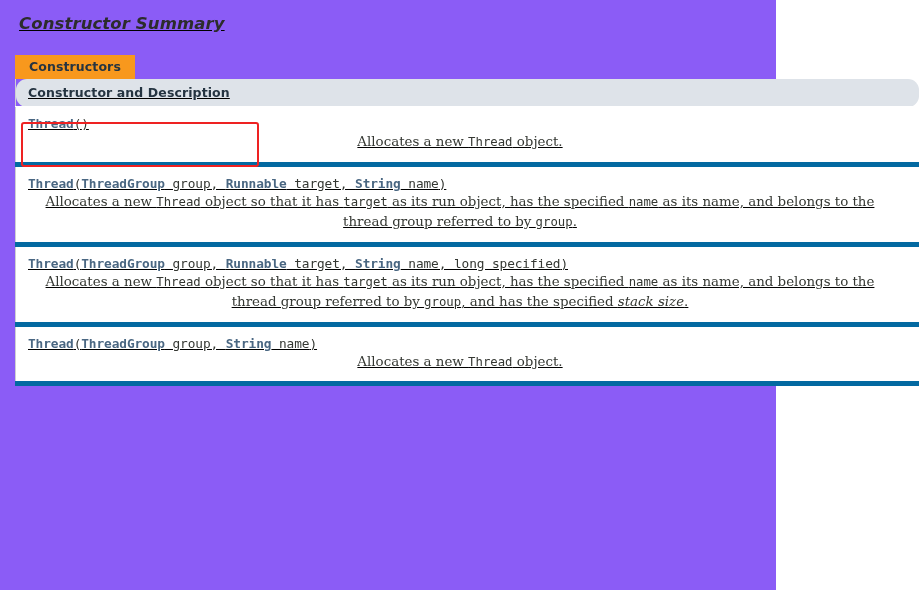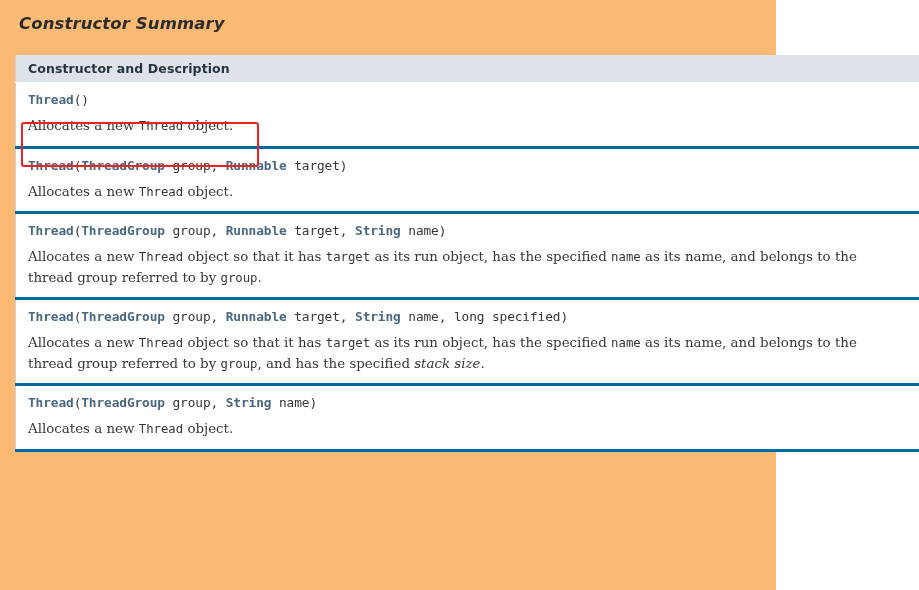--- a/index.html
+++ b/index.html
@@ -11,22 +11,23 @@
     height: 590px;
     background: #ffffff;
     font-family: "DejaVu Sans", sans-serif;
     overflow: hidden;
   }
 
   .page {
     position: relative;
     width: 776px;
     height: 590px;
-    background: #fdba74;
+    background: #8b5cf6;
     box-sizing: border-box;
+    text-decoration: underline;
   }
 
   
   .section-title {
     font-family: "DejaVu Sans", sans-serif;
     font-size: 16.5px;
     font-style: italic;
     font-weight: bold;
     color: #2c2c2c;
     padding: 14px 0 0 19px;
@@ -67,26 +68,27 @@
   table.summary th.col-head {
     background: #dee3e9;
     color: #253441;
     text-align: left;
     font-family: "DejaVu Sans", sans-serif;
     font-size: 12.5px;
     font-weight: bold;
     padding: 6px 3px 6px 12px;
     letter-spacing: 0.1px;
     border-bottom: 1px solid #ffffff;
+    border-radius: 11px;
   }
 
   table.summary td.cell {
     padding: 8px 27px 9px 12px;
     vertical-align: top;
-    border-bottom: 3px solid #0369a1;
+    border-bottom: 5px solid #0369a1;
   }
   tr.alt td.cell { background: #eeeeee; }
   tr.row td.cell { background: #ffffff; }
 
   
   .sig {
     font-family: "DejaVu Sans Mono", monospace;
     font-size: 12.8px;
     line-height: 17px;
     color: #353833;
@@ -98,21 +100,22 @@
     font-weight: bold;
   }
   .sig .pname { color: #353833; }
 
   
   .desc {
     font-family: "DejaVu Serif", serif;
     font-size: 13.4px;
     line-height: 19.5px;
     color: #353833;
-    margin-top: 8px;
+    margin-top: 0;
+    text-align: center;
   }
   .desc .code {
     font-family: "DejaVu Sans Mono", monospace;
     font-size: 12.3px;
     color: #353833;
   }
   .desc .ital {
     font-style: italic;
   }
 
@@ -132,37 +135,34 @@
 </style>
 </head>
 <body>
 
 <div class="page">
 
   <div class="section-title">Constructor Summary</div>
 
   <div class="summary-wrap">
 
+    <div class="tab-row">
+      <span class="caption-tab">Constructors</span>
+    </div>
 
     <table class="summary">
       <thead>
         <tr>
           <th class="col-head">Constructor and Description</th>
         </tr>
       </thead>
       <tbody id="summary-body">
           <tr class="row">
             <td class="cell">
               <div class="sig"><span class="lnk">Thread</span><span class="pname">(</span><span class="pname">)</span></div>
-              <div class="desc"><span>Allocates a new </span><span class="code">Thread</span><span> object.</span></div>
-            </td>
-          </tr>
-          <tr class="row">
-            <td class="cell">
-              <div class="sig"><span class="lnk">Thread</span><span class="pname">(</span><span class="lnk">ThreadGroup</span><span class="pname"> group, </span><span class="lnk">Runnable</span><span class="pname"> target</span><span class="pname">)</span></div>
               <div class="desc"><span>Allocates a new </span><span class="code">Thread</span><span> object.</span></div>
             </td>
           </tr>
           <tr class="row alt">
             <td class="cell">
               <div class="sig"><span class="lnk">Thread</span><span class="pname">(</span><span class="lnk">ThreadGroup</span><span class="pname"> group, </span><span class="lnk">Runnable</span><span class="pname"> target, </span><span class="lnk">String</span><span class="pname"> name</span><span class="pname">)</span></div>
               <div class="desc"><span>Allocates a new </span><span class="code">Thread</span><span> object so that it has </span><span class="code">target</span><span> as its run object, has the specified </span><span class="code">name</span><span> as its name, and belongs to the thread group referred to by </span><span class="code">group</span><span>.</span></div>
             </td>
           </tr>
           <tr class="row">

